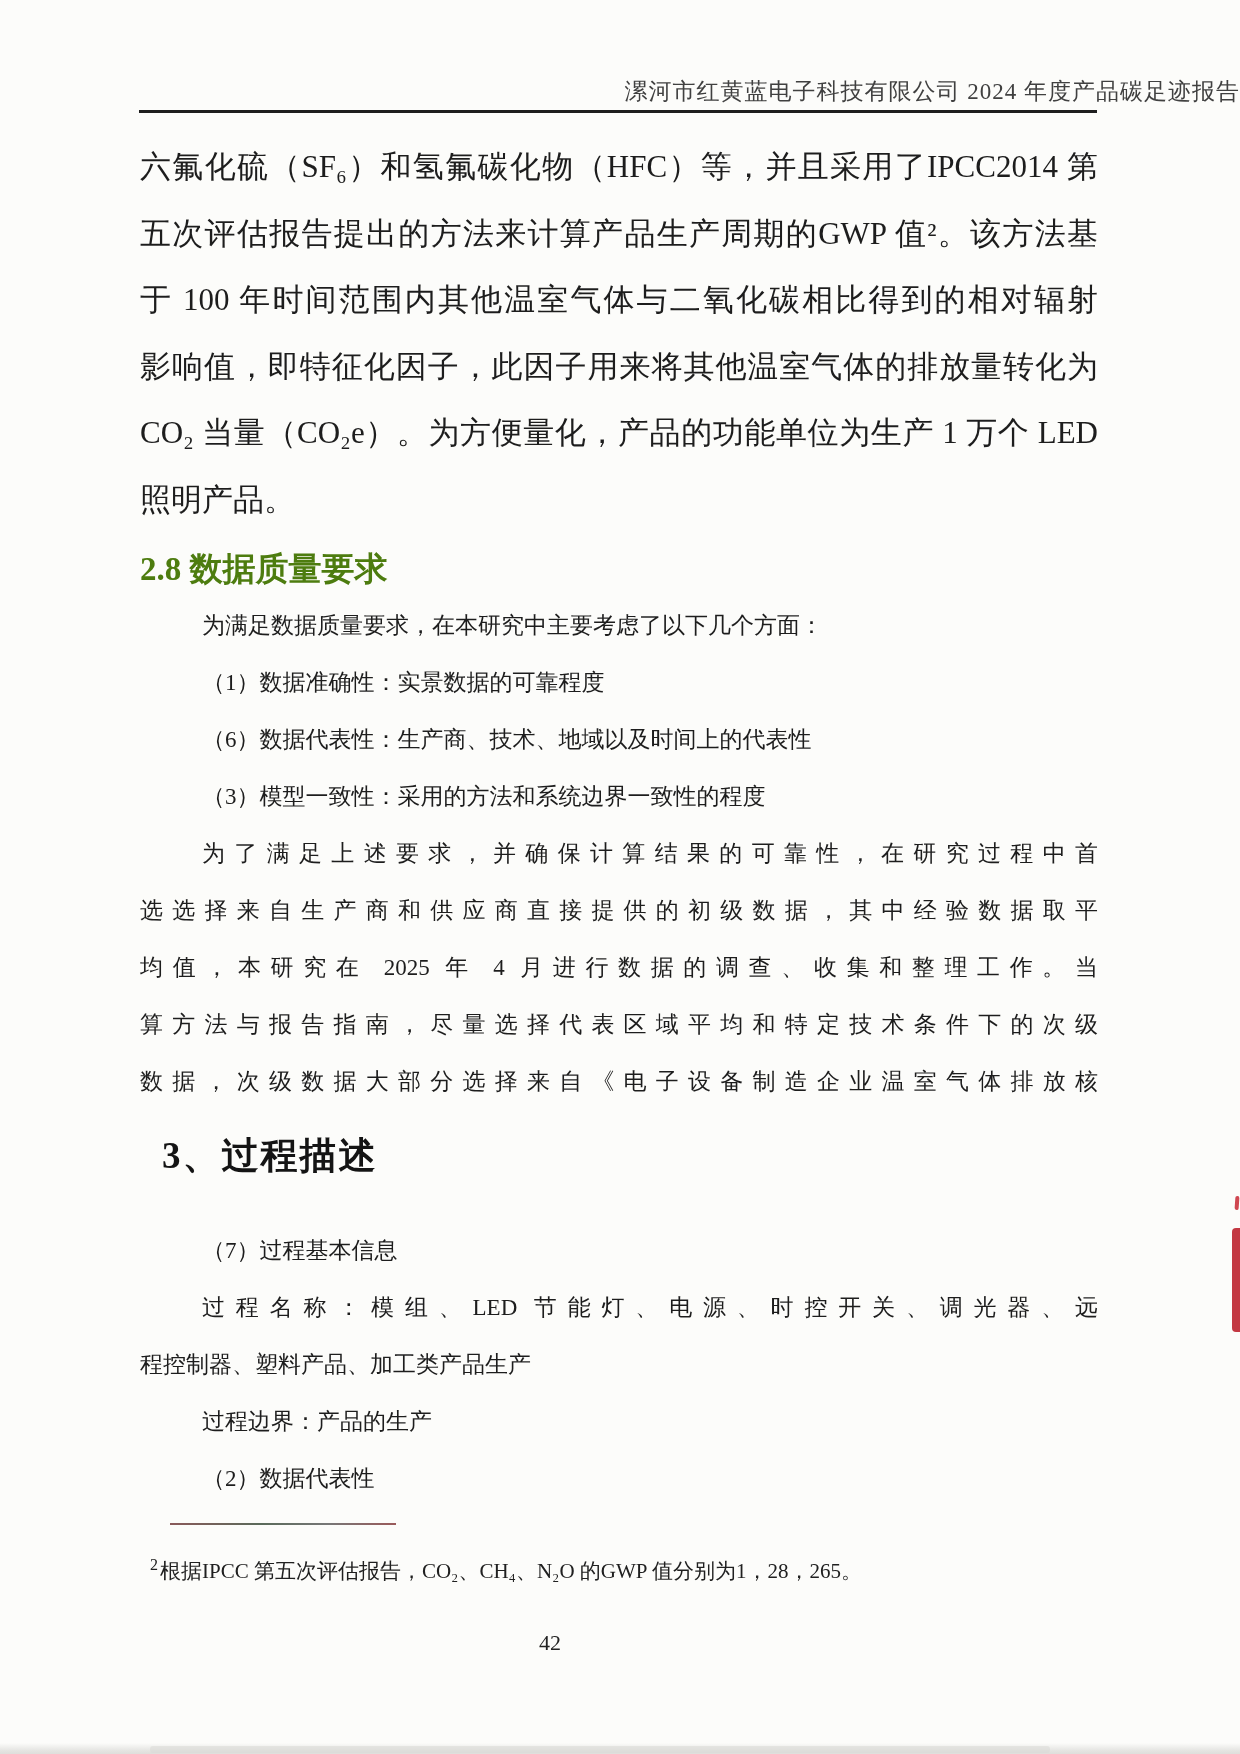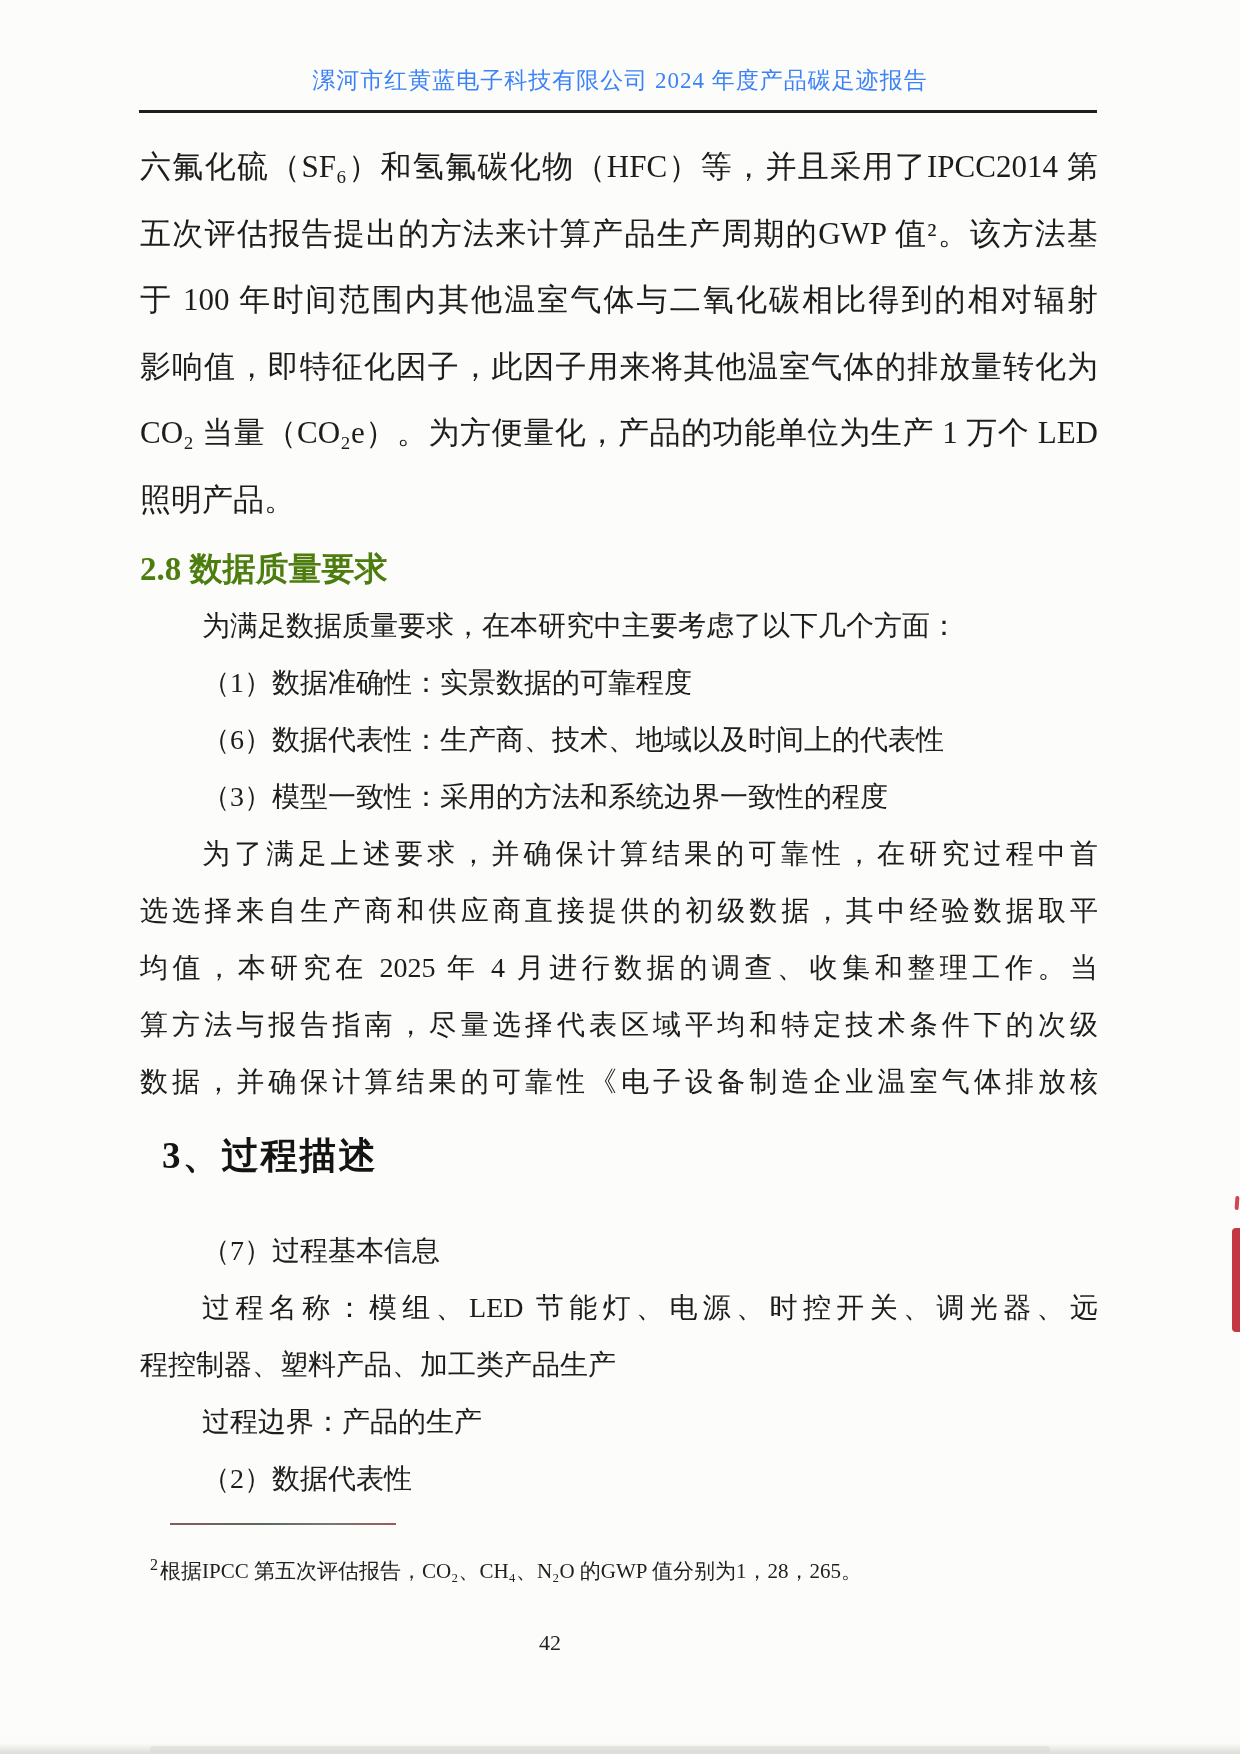--- a/index.html
+++ b/index.html
@@ -5,32 +5,32 @@
   html,body{margin:0;padding:0;}
   .page{
     position:relative;
     width:1240px;height:1754px;
     background:#fcfcfa;
     overflow:hidden;
     font-family:"Liberation Serif","DejaVu Serif",serif;
     color:#1d1d1d;
   }
   .header{
-    position:absolute;top:65px;left:0;width:100%;
-    text-align:center;font-size:23px;letter-spacing:1px;color:#3b82f6;
+    position:absolute;top:76px;left:0;width:100%;
+    text-align:right;font-size:23px;letter-spacing:1px;color:#404040;
   }
   .header-rule{
     position:absolute;top:110px;left:139px;width:958px;height:3px;
     background:#1e1e1e;
   }
   .content{
     position:absolute;top:134px;left:140px;width:958px;
   }
   .line{font-size:31px;line-height:66.5px;}
-  .mid{font-size:28px;line-height:57px;}
+  .mid{font-size:23px;line-height:57px;}
   .indent{padding-left:62px;}
   .fill{text-align-last:justify;}
   .h28{
     font-size:33px;font-weight:bold;line-height:56px;
     margin-top:8px;color:#4d7c0f;
   }
   .h3{
     font-size:37px;font-weight:bold;line-height:64px;
     margin-top:14px;padding-left:22px;color:#141414;letter-spacing:2px;
   }
@@ -92,21 +92,21 @@
       <div class="mid indent">（1）数据准确性：实景数据的可靠程度</div>
       <div class="mid indent">（6）数据代表性：生产商、技术、地域以及时间上的代表性</div>
       <div class="mid indent">（3）模型一致性：采用的方法和系统边界一致性的程度</div>
     </div>
 
     <div>
       <div class="mid indent fill">为了满足上述要求，并确保计算结果的可靠性，在研究过程中首</div>
       <div class="mid fill">选选择来自生产商和供应商直接提供的初级数据，其中经验数据取平</div>
       <div class="mid fill">均值，本研究在 2025 年 4 月进行数据的调查、收集和整理工作。当</div>
       <div class="mid fill">算方法与报告指南，尽量选择代表区域平均和特定技术条件下的次级</div>
-      <div class="mid fill">数据，并确保计算结果的可靠性《电子设备制造企业温室气体排放核</div>
+      <div class="mid fill">数据，次级数据大部分选择来自《电子设备制造企业温室气体排放核</div>
     </div>
 
     <div class="h3">3、过程描述</div>
 
     <div class="sec3-gap">
       <div class="mid indent">（7）过程基本信息</div>
       <div class="mid indent fill">过程名称：模组、LED 节能灯、电源、时控开关、调光器、远</div>
       <div class="mid">程控制器、塑料产品、加工类产品生产</div>
       <div class="mid indent">过程边界：产品的生产</div>
       <div class="mid indent">（2）数据代表性</div>

